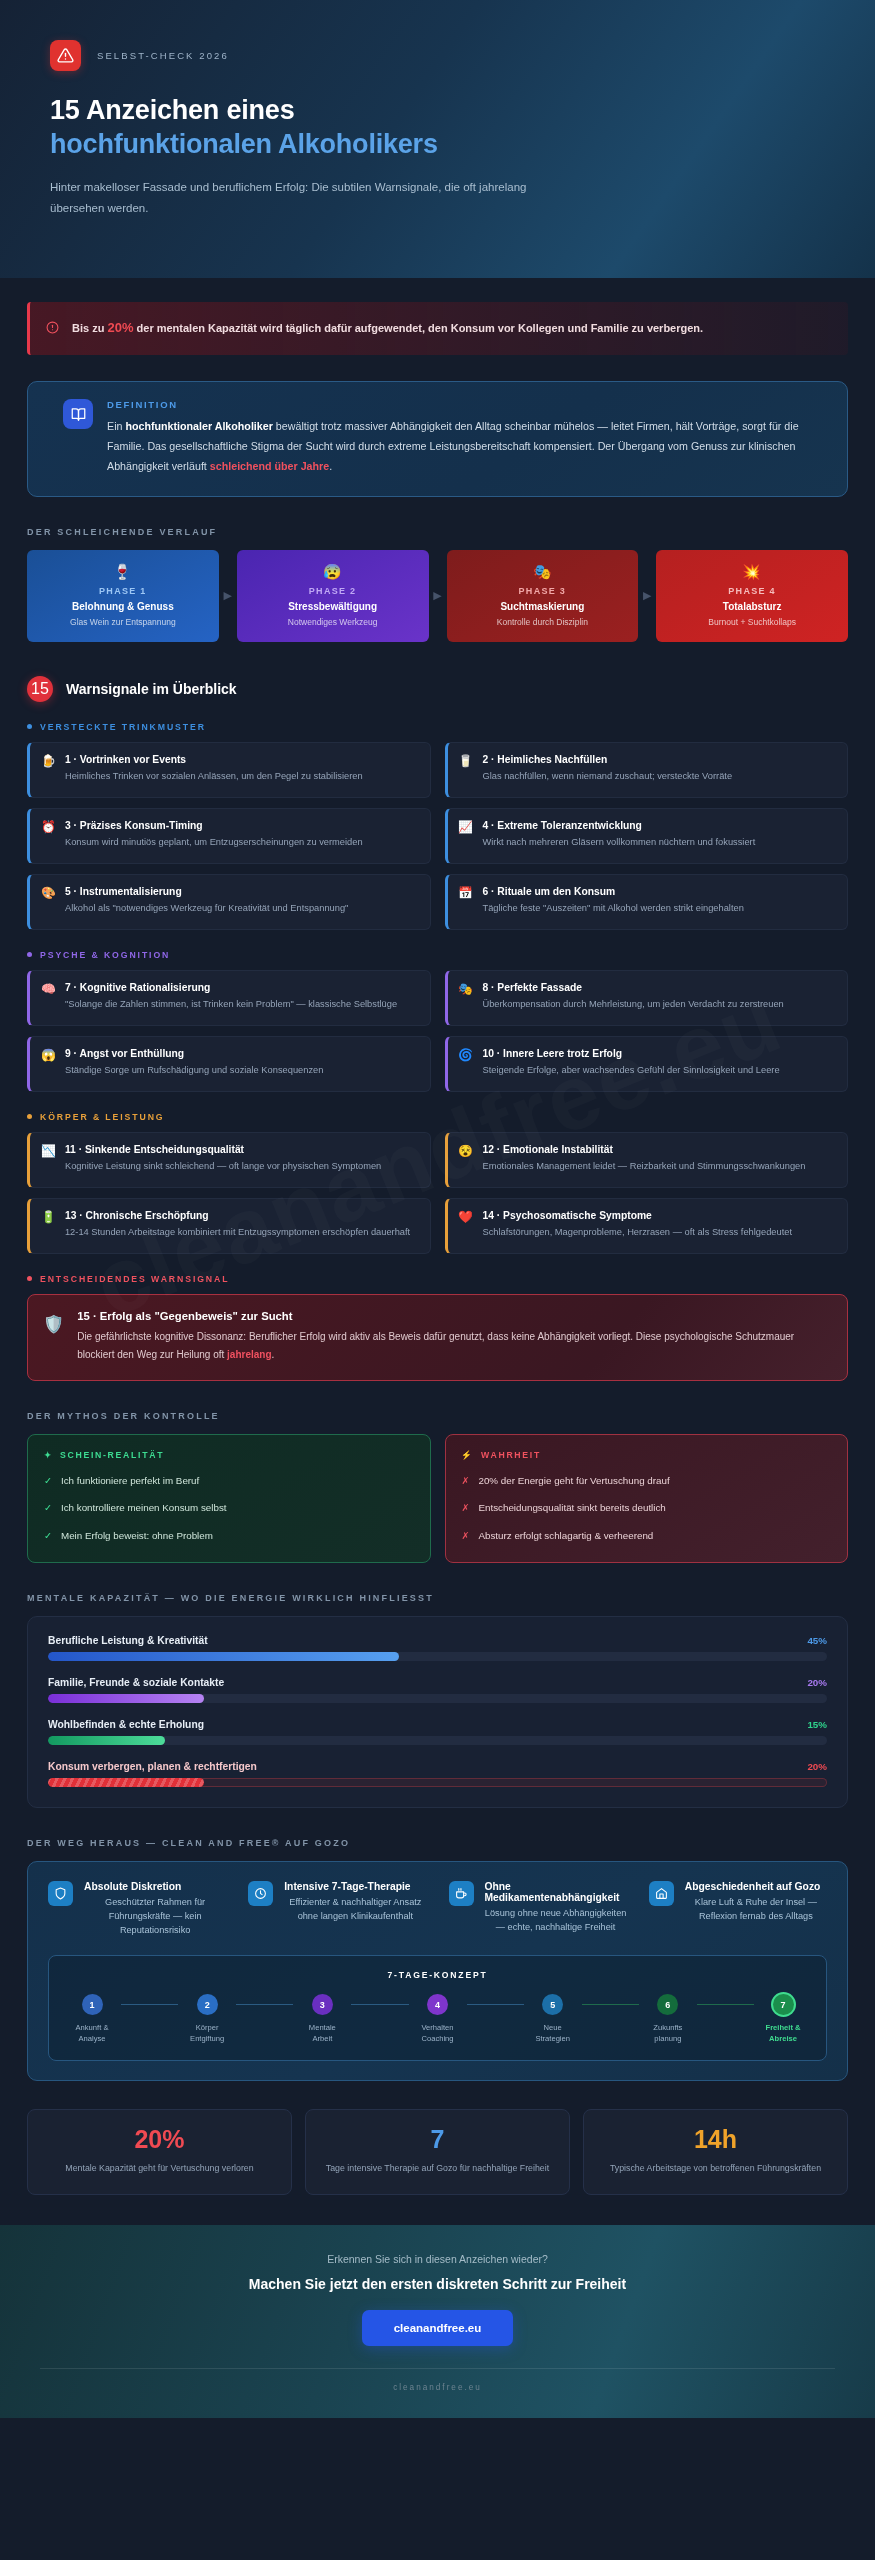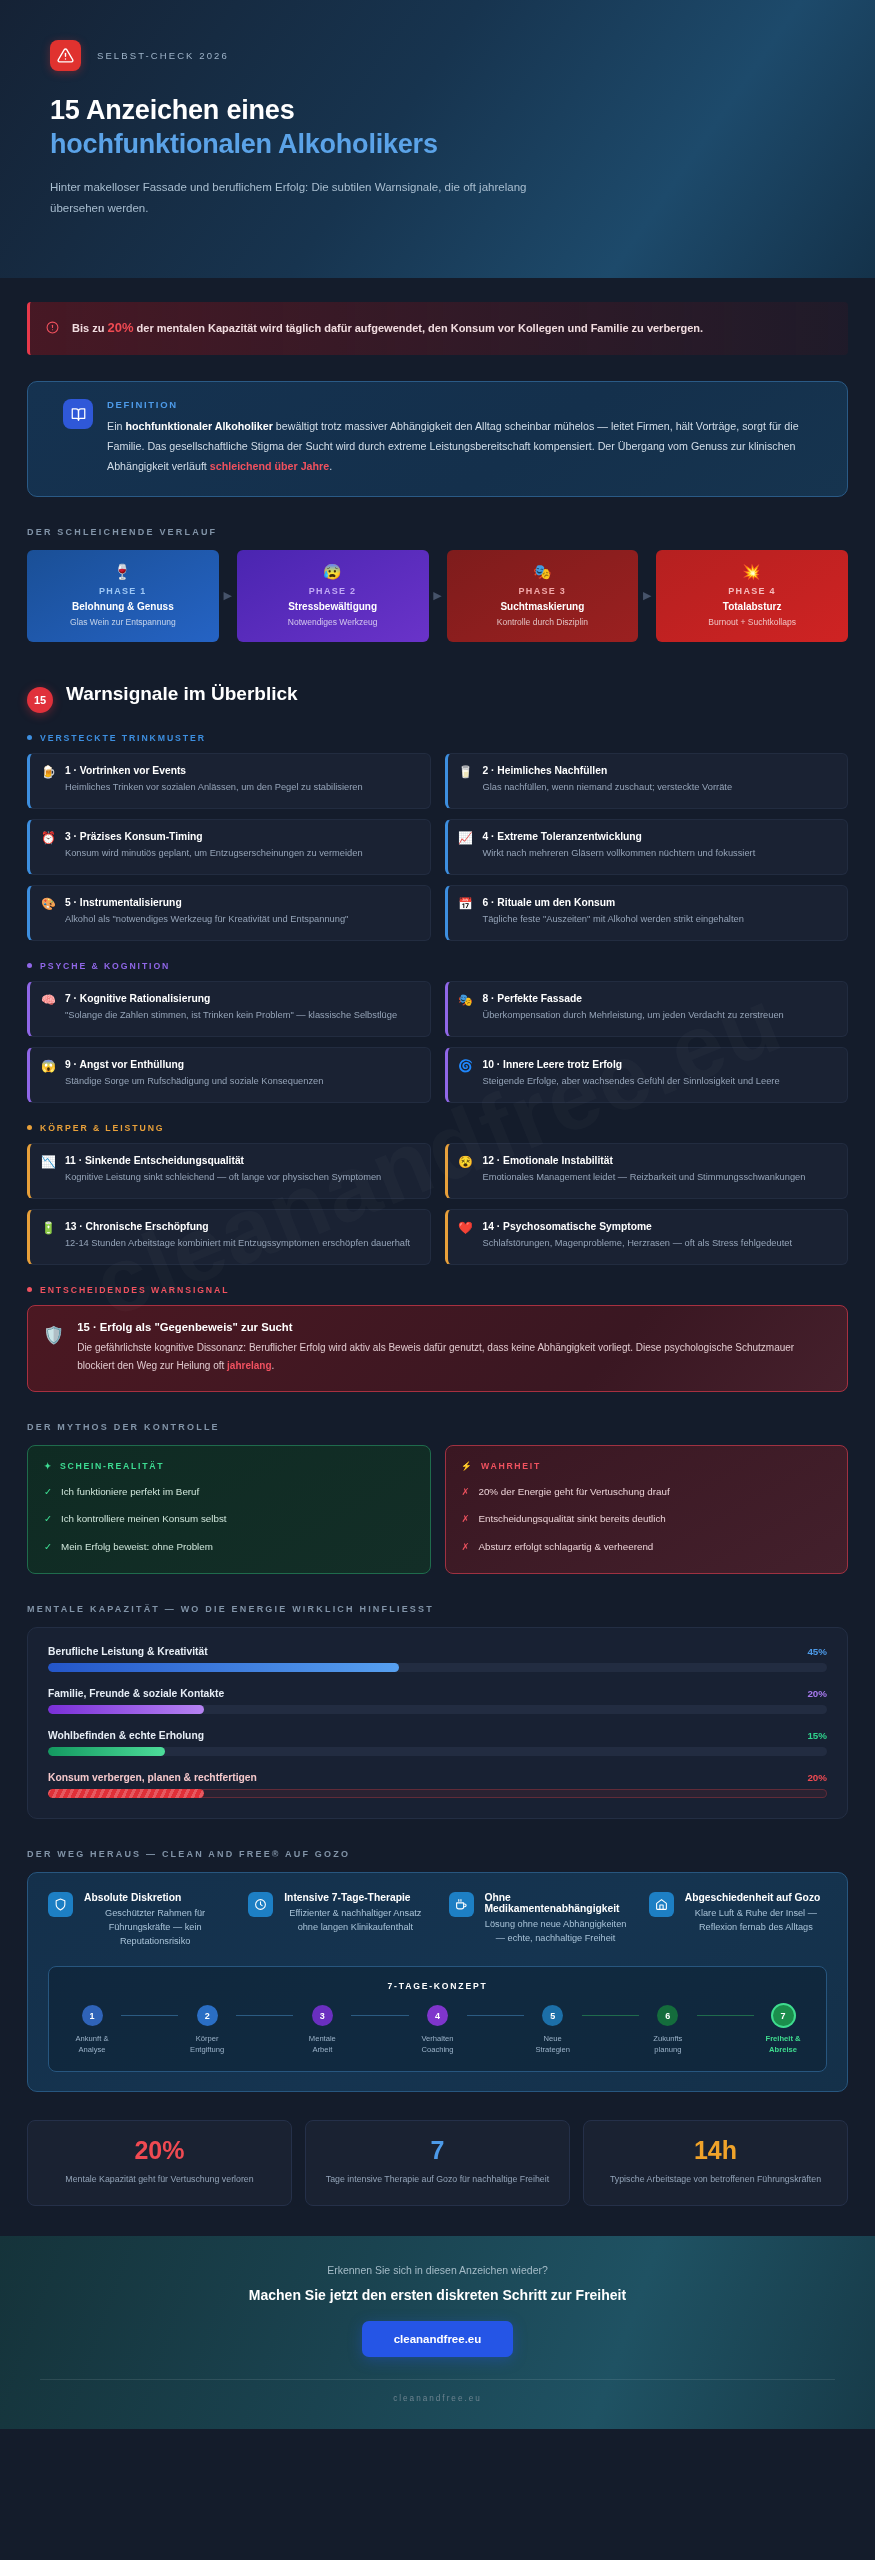--- a/index.html
+++ b/index.html
@@ -112,26 +112,25 @@
   .phase-desc { font-size: 8.5px; color: rgba(255,255,255,.72); }
   .phase-arrow {
     flex: 0 0 18px; display: flex; align-items: center; justify-content: center;
     color: #46536a; font-size: 11px;
   }
 
   
   .big-head { display: flex; align-items: center; gap: 13px; margin-top: 34px; margin-bottom: 8px; }
   .big-badge {
     width: 26px; height: 26px; border-radius: 50%;
-    background: #e0313b; color: #fff; font-size: 11px; font-weight: bold;
+    background: #e0313b; color: #fff; font-size: 16px; font-weight: normal;
     display: flex; align-items: center; justify-content: center;
     box-shadow: 0 2px 10px rgba(224,49,59,.4);
-    margin-top: 11px;
-  }
-  .big-title { font-size: 19px; font-weight: bold; color: #ffffff; }
+  }
+  .big-title { font-size: 14px; font-weight: bold; color: #ffffff; }
 
   
   .grp-label {
     display: flex; align-items: center; gap: 8px;
     margin-top: 20px; margin-bottom: 10px;
     font-size: 8.7px; letter-spacing: 1.9px; font-weight: bold; text-transform: uppercase;
   }
   .grp-dot { width: 5px; height: 5px; border-radius: 50%; flex: 0 0 auto; }
 
   

